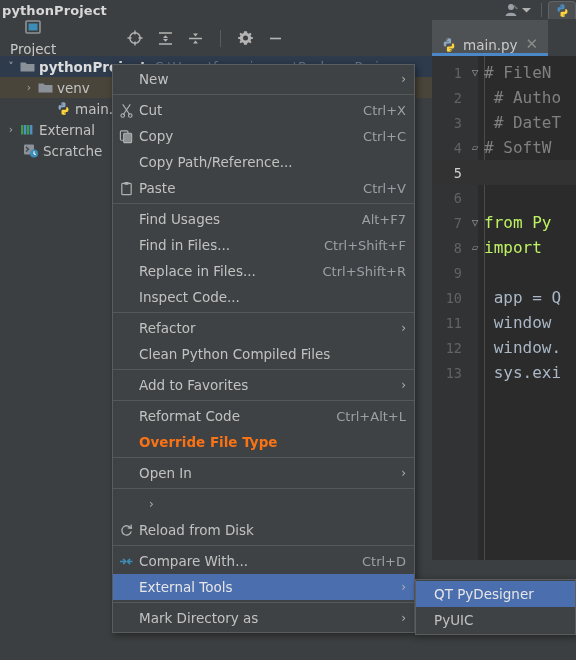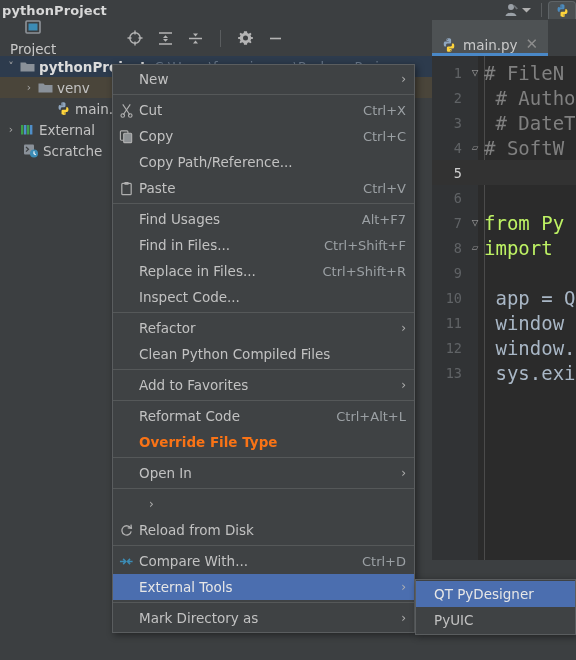--- a/index.html
+++ b/index.html
@@ -118,21 +118,21 @@
     width: 34px; text-align: right; padding-right: 4px;
     font-family: "DejaVu Sans Mono", "Liberation Mono", monospace;
     font-size: 13.5px; color: #606366;
   }
   .fold {
     width: 18px; text-align: center; color: #8b8b8b;
     font-family: "DejaVu Sans Mono", monospace; font-size: 11px;
   }
   .ctext {
     font-family: "DejaVu Sans Mono", "Liberation Mono", monospace;
-    font-size: 19px; white-space: pre;
+    font-size: 16px; white-space: pre;
   }
   .c-comment { color: #808080; }
   .c-kw { color: #bef264; }
   .c-plain { color: #a9b7c6; }
   .vline {
     position: absolute; left: 52px; top: 0; bottom: 0; width: 1px;
     background: #4b4b4b;
   }
 
   

